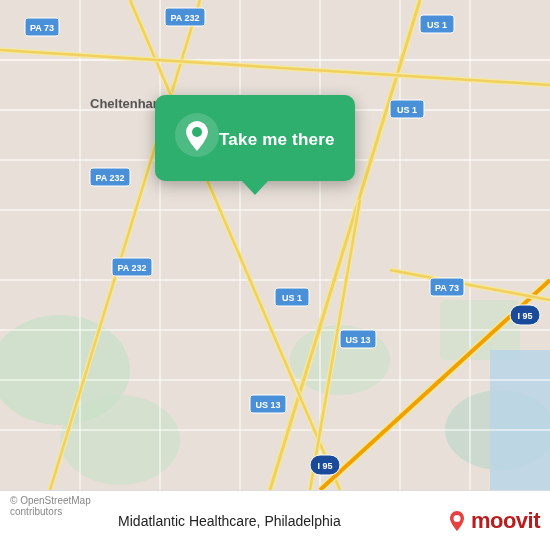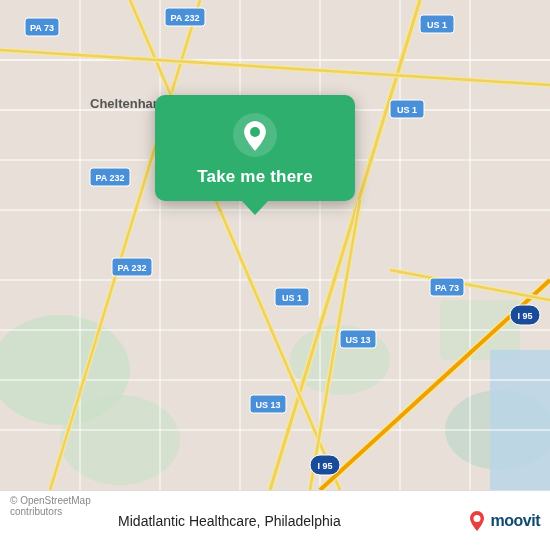--- a/index.html
+++ b/index.html
@@ -28,21 +28,20 @@
     }
 
     #popup-card {
       position: absolute;
       top: 95px;
       left: 155px;
       width: 200px;
       background: #2eaf6e;
       border-radius: 10px;
       display: flex;
-      flex-direction: column;
       align-items: center;
       padding: 18px 20px 14px 20px;
       box-shadow: 0 4px 16px rgba(0,0,0,0.3);
       z-index: 10;
     }
 
     #popup-card::after {
       content: '';
       position: absolute;
       bottom: -14px;
@@ -105,23 +104,23 @@
       align-items: center;
       gap: 3px;
     }
 
     .moovit-pin {
       width: 22px;
       height: 22px;
     }
 
     .moovit-text {
-      font-size: 16px;
+      font-size: 22px;
       font-weight: bold;
-      color: #0c4a6e;
+      color: #b91c1c;
       letter-spacing: -0.5px;
     }
 
     #footer-row {
       display: flex;
       align-items: center;
       width: 100%;
       justify-content: flex-end;
     }
   </style>

